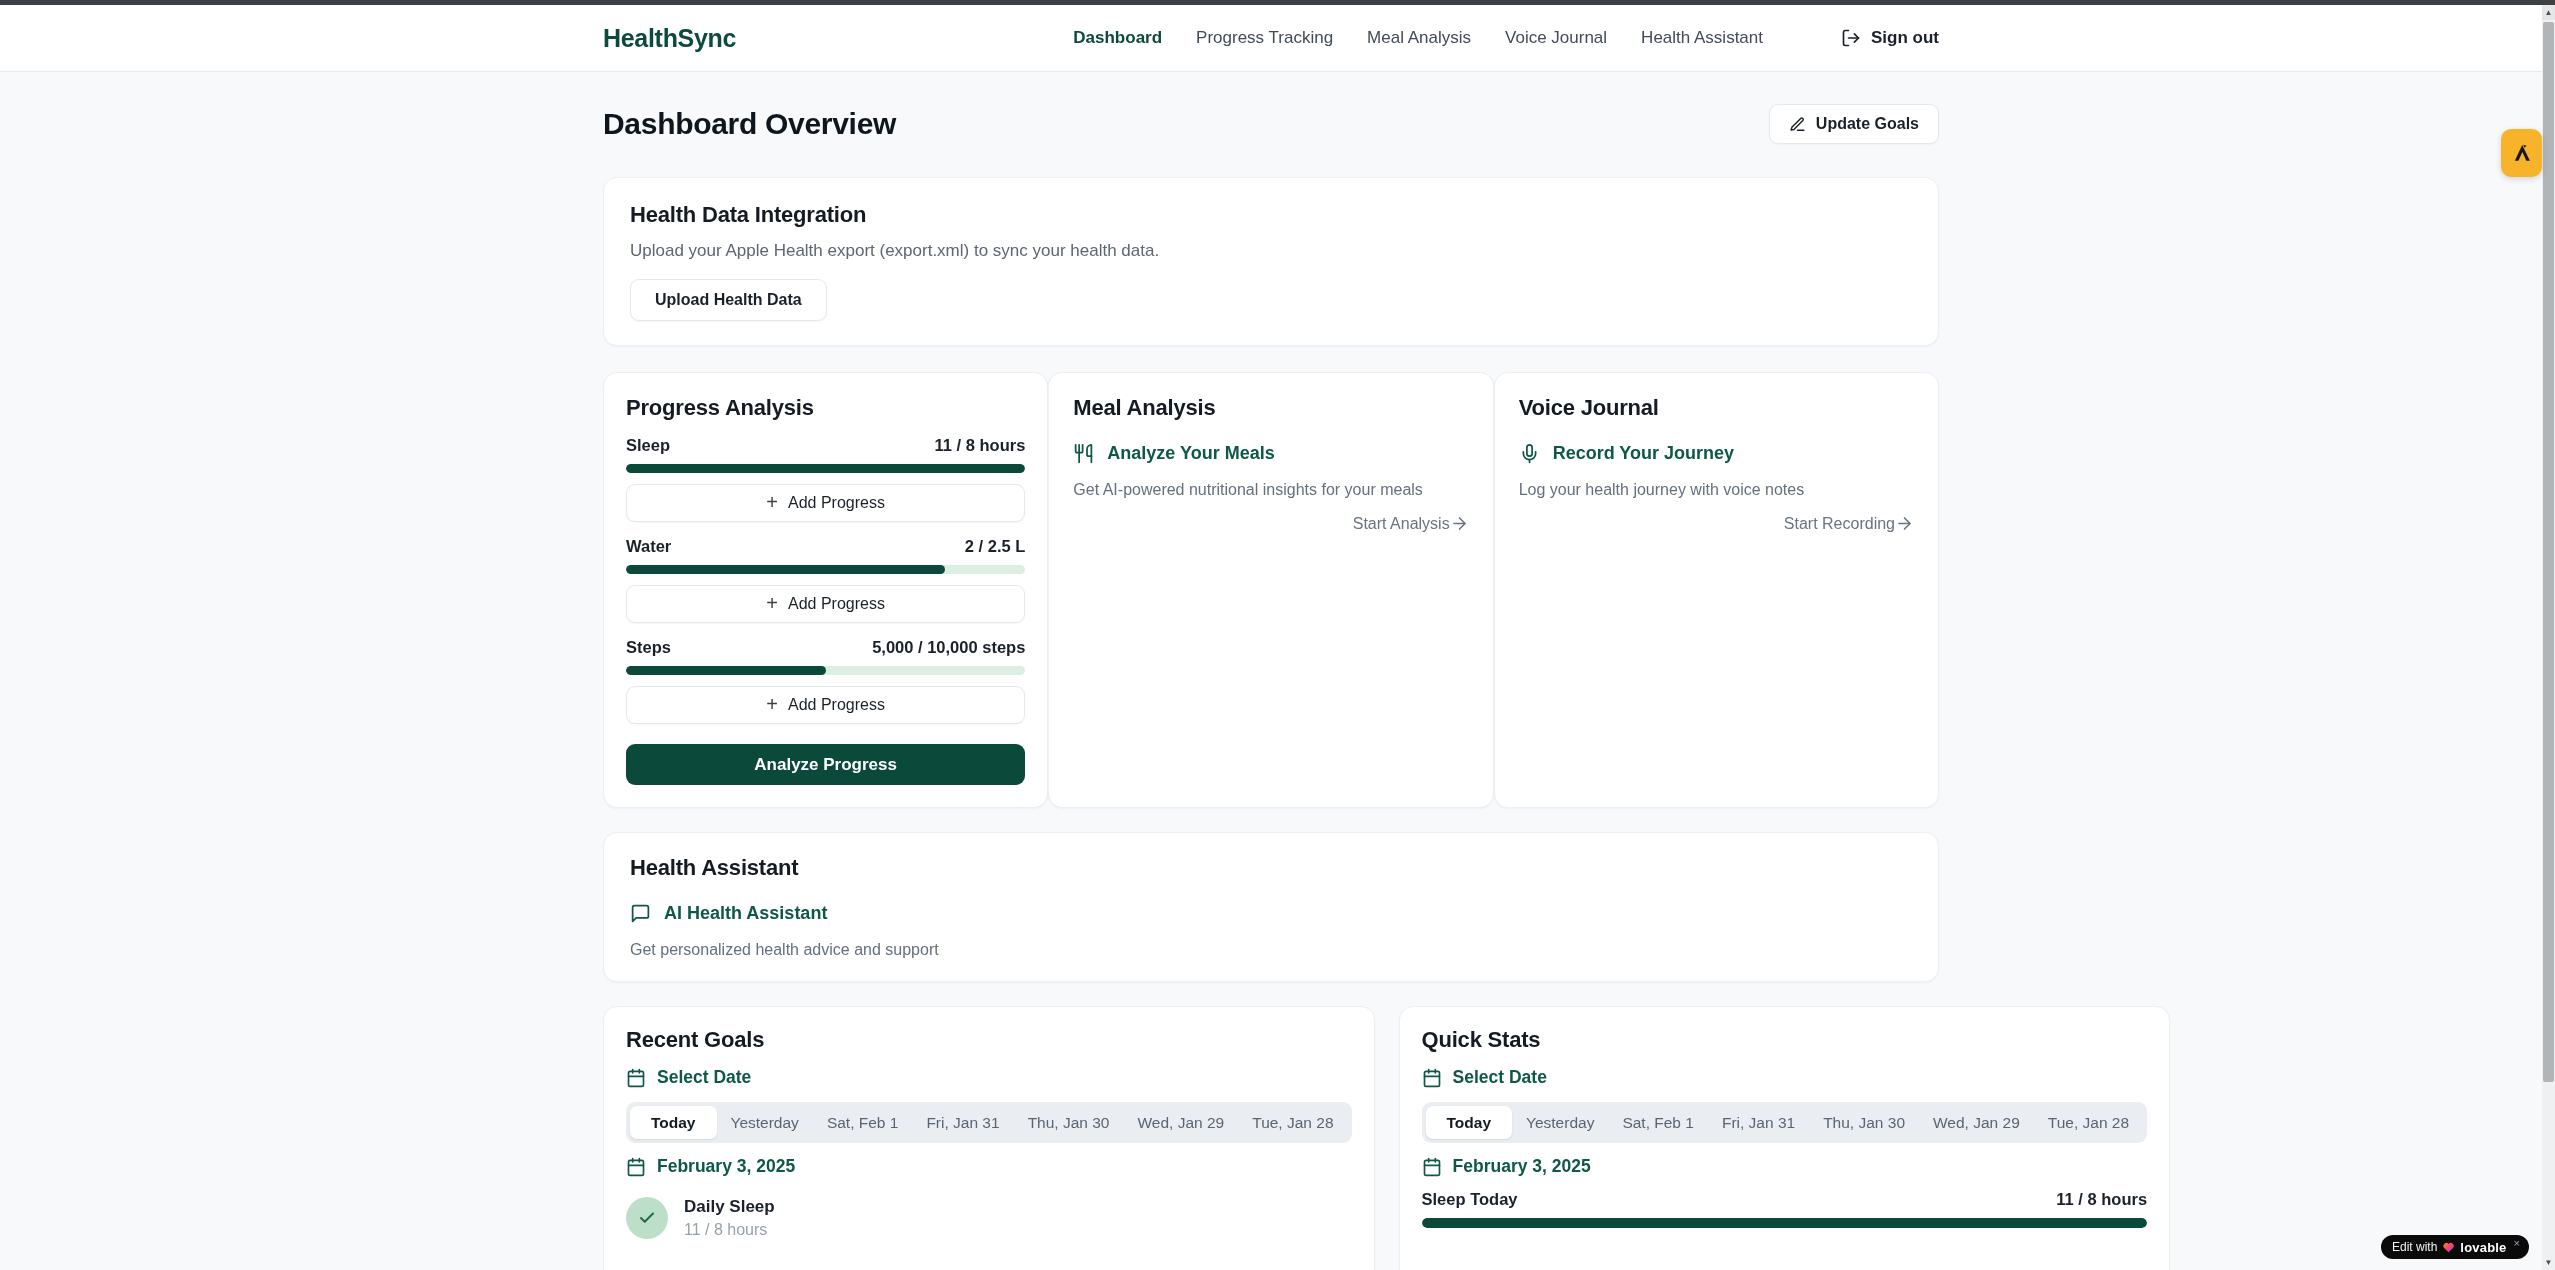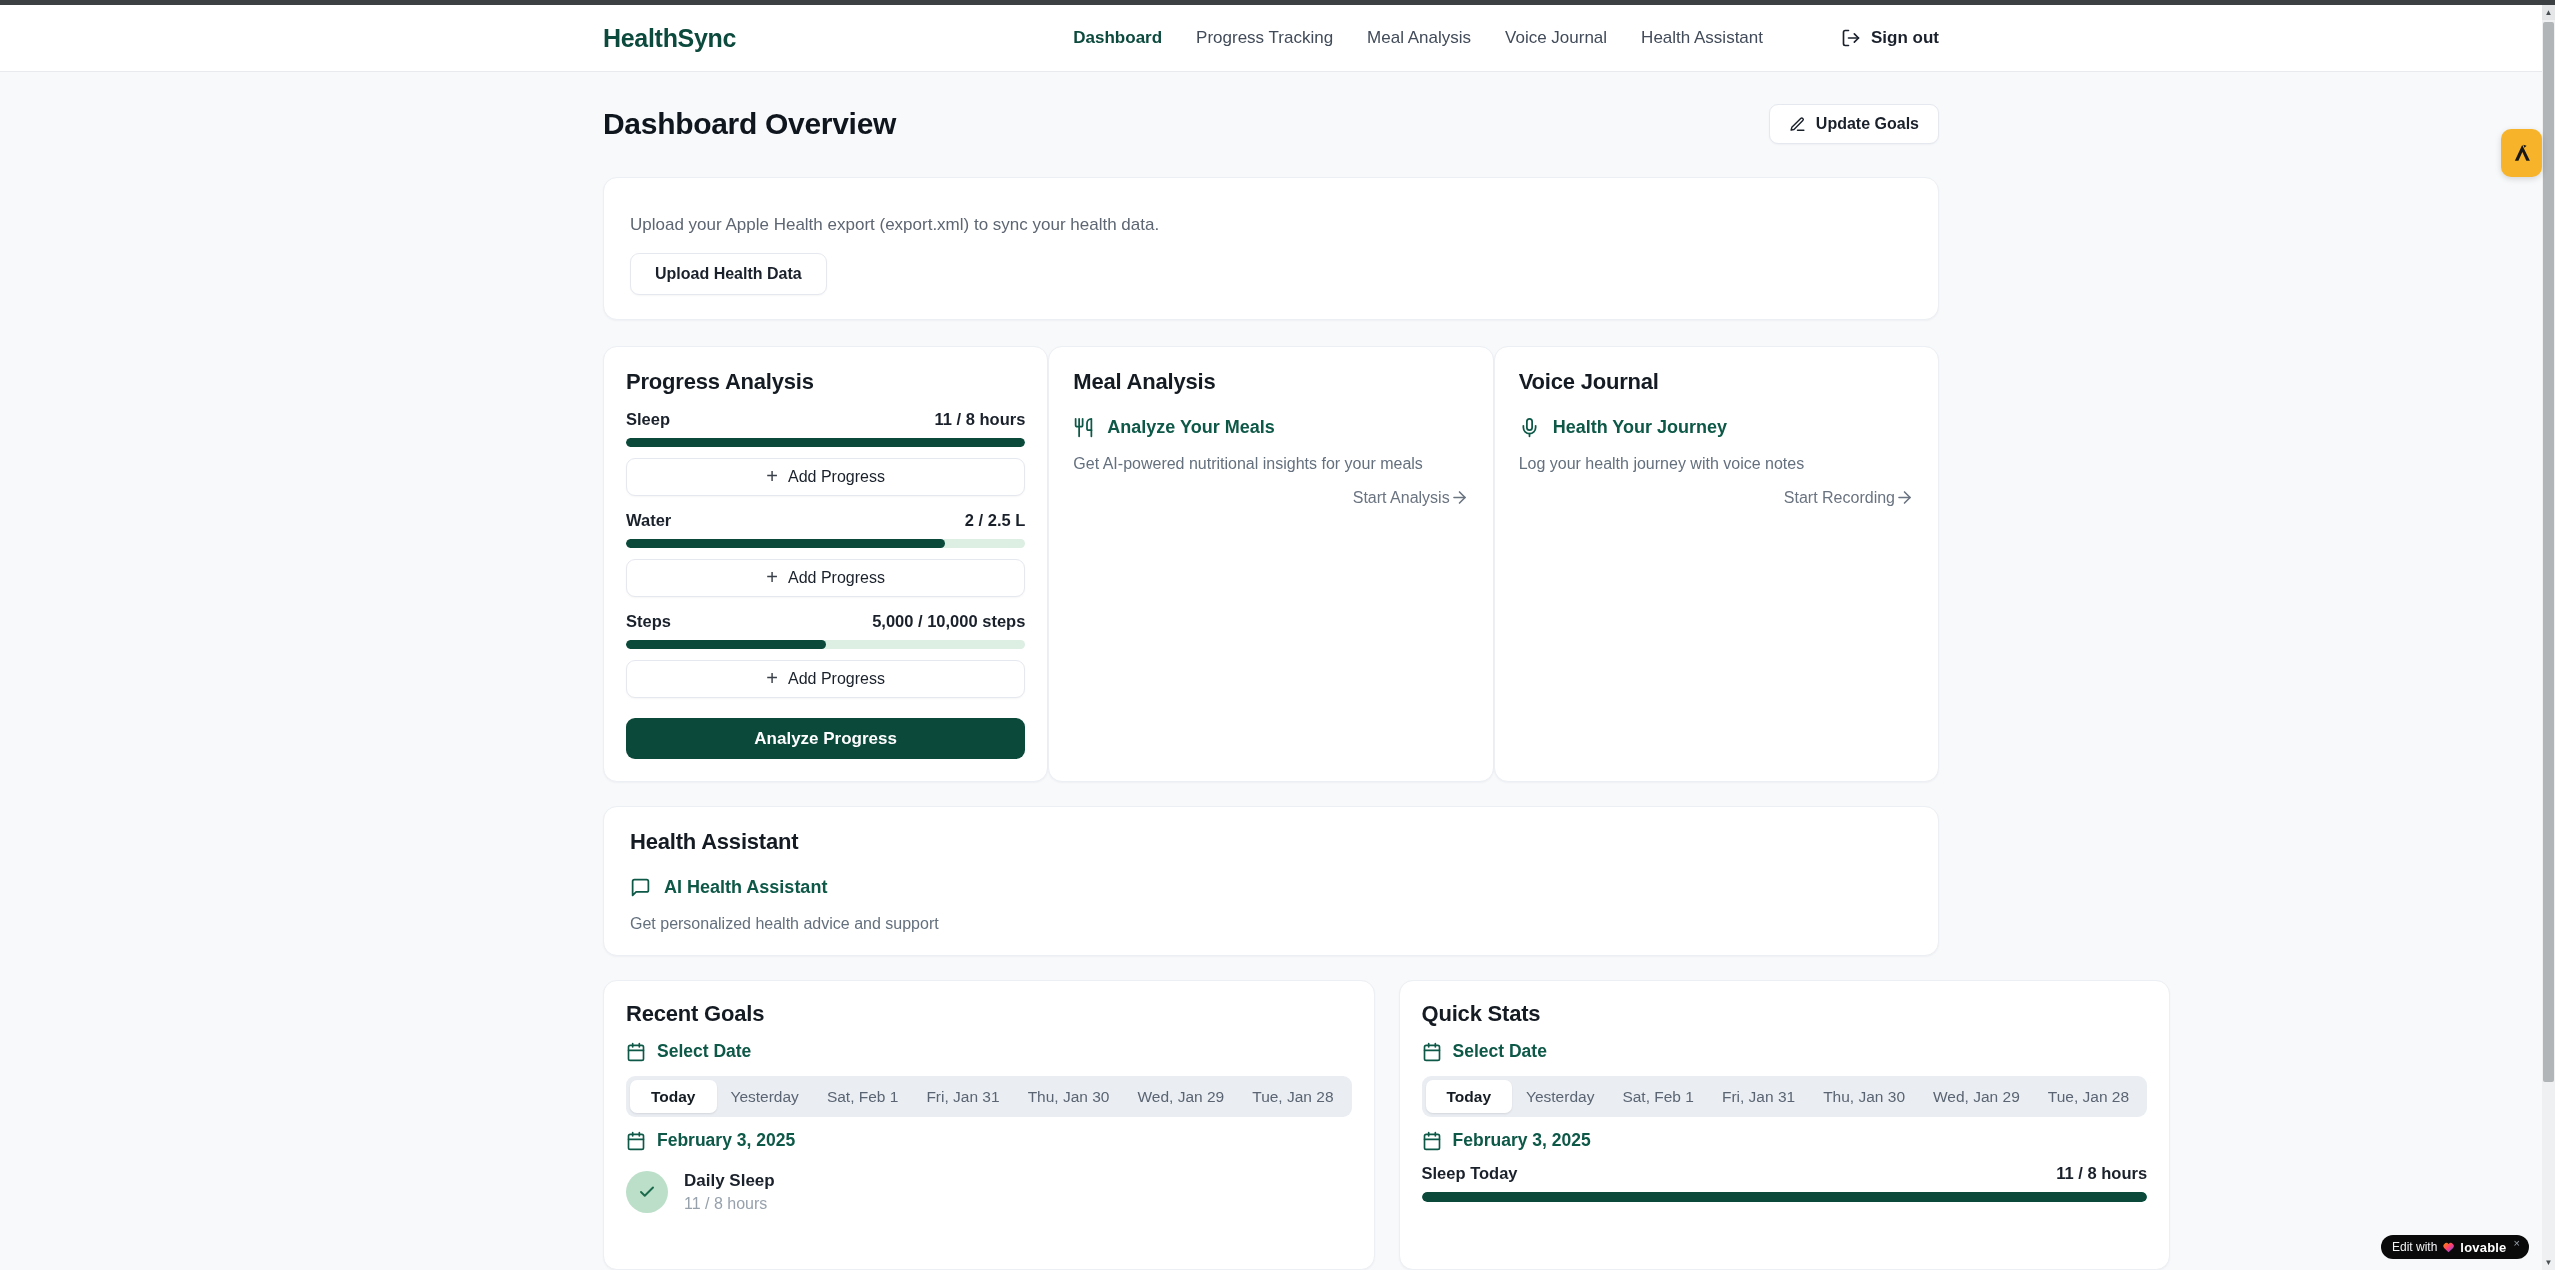--- a/index.html
+++ b/index.html
@@ -153,20 +153,21 @@
         <svg viewBox="0 0 24 24" fill="none" stroke="#1a212b" stroke-width="2" stroke-linecap="round" stroke-linejoin="round">
             <path d="M12 20h9"></path>
             <path d="M16.5 3.5a2.12 2.12 0 0 1 3 3L7 19l-4 1 1-4Z"></path>
           </svg>
       </span>
       <span>Update Goals</span>
     </button>
   </div>
 
   <section class="card integration">
+    <div class="card-title">Health Data Integration</div>
     <p>Upload your Apple Health export (export.xml) to sync your health data.</p>
     <button class="btn btn-upload">Upload Health Data</button>
   </section>
 
   <div class="grid3">
 
     <section class="card p-card">
       <div class="card-title">Progress Analysis</div>
 
       <div class="metric">
@@ -242,21 +243,21 @@
     <section class="card f-card">
       <div class="card-title">Voice Journal</div>
       <div class="f-link">
         <span>
           <svg viewBox="0 0 24 24" fill="none" stroke="#0d5847" stroke-width="2" stroke-linecap="round" stroke-linejoin="round">
               <path d="M12 2a3 3 0 0 0-3 3v7a3 3 0 0 0 6 0V5a3 3 0 0 0-3-3Z"></path>
               <path d="M19 10v2a7 7 0 0 1-14 0v-2"></path>
               <line x1="12" y1="19" x2="12" y2="22"></line>
             </svg>
         </span>
-        <span>Health Your Journey</span>
+        <span>Record Your Journey</span>
       </div>
       <div class="f-desc">Log your health journey with voice notes</div>
       <div class="f-action">
         <span>Start Recording</span>
         <span>
           <svg viewBox="0 0 24 24" fill="none" stroke="currentColor" stroke-width="2" stroke-linecap="round" stroke-linejoin="round">
               <line x1="5" y1="12" x2="19" y2="12"></line>
               <polyline points="12 5 19 12 12 19"></polyline>
             </svg>
         </span>

